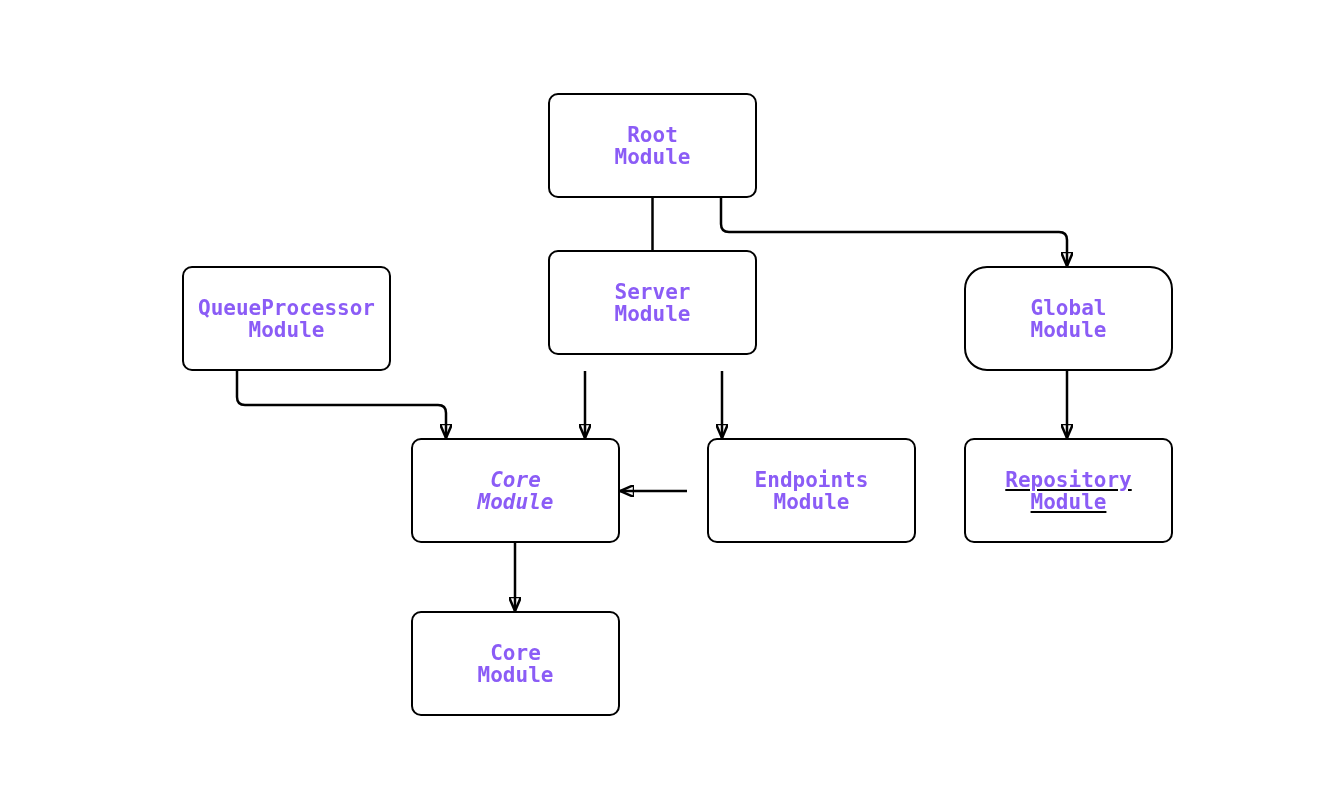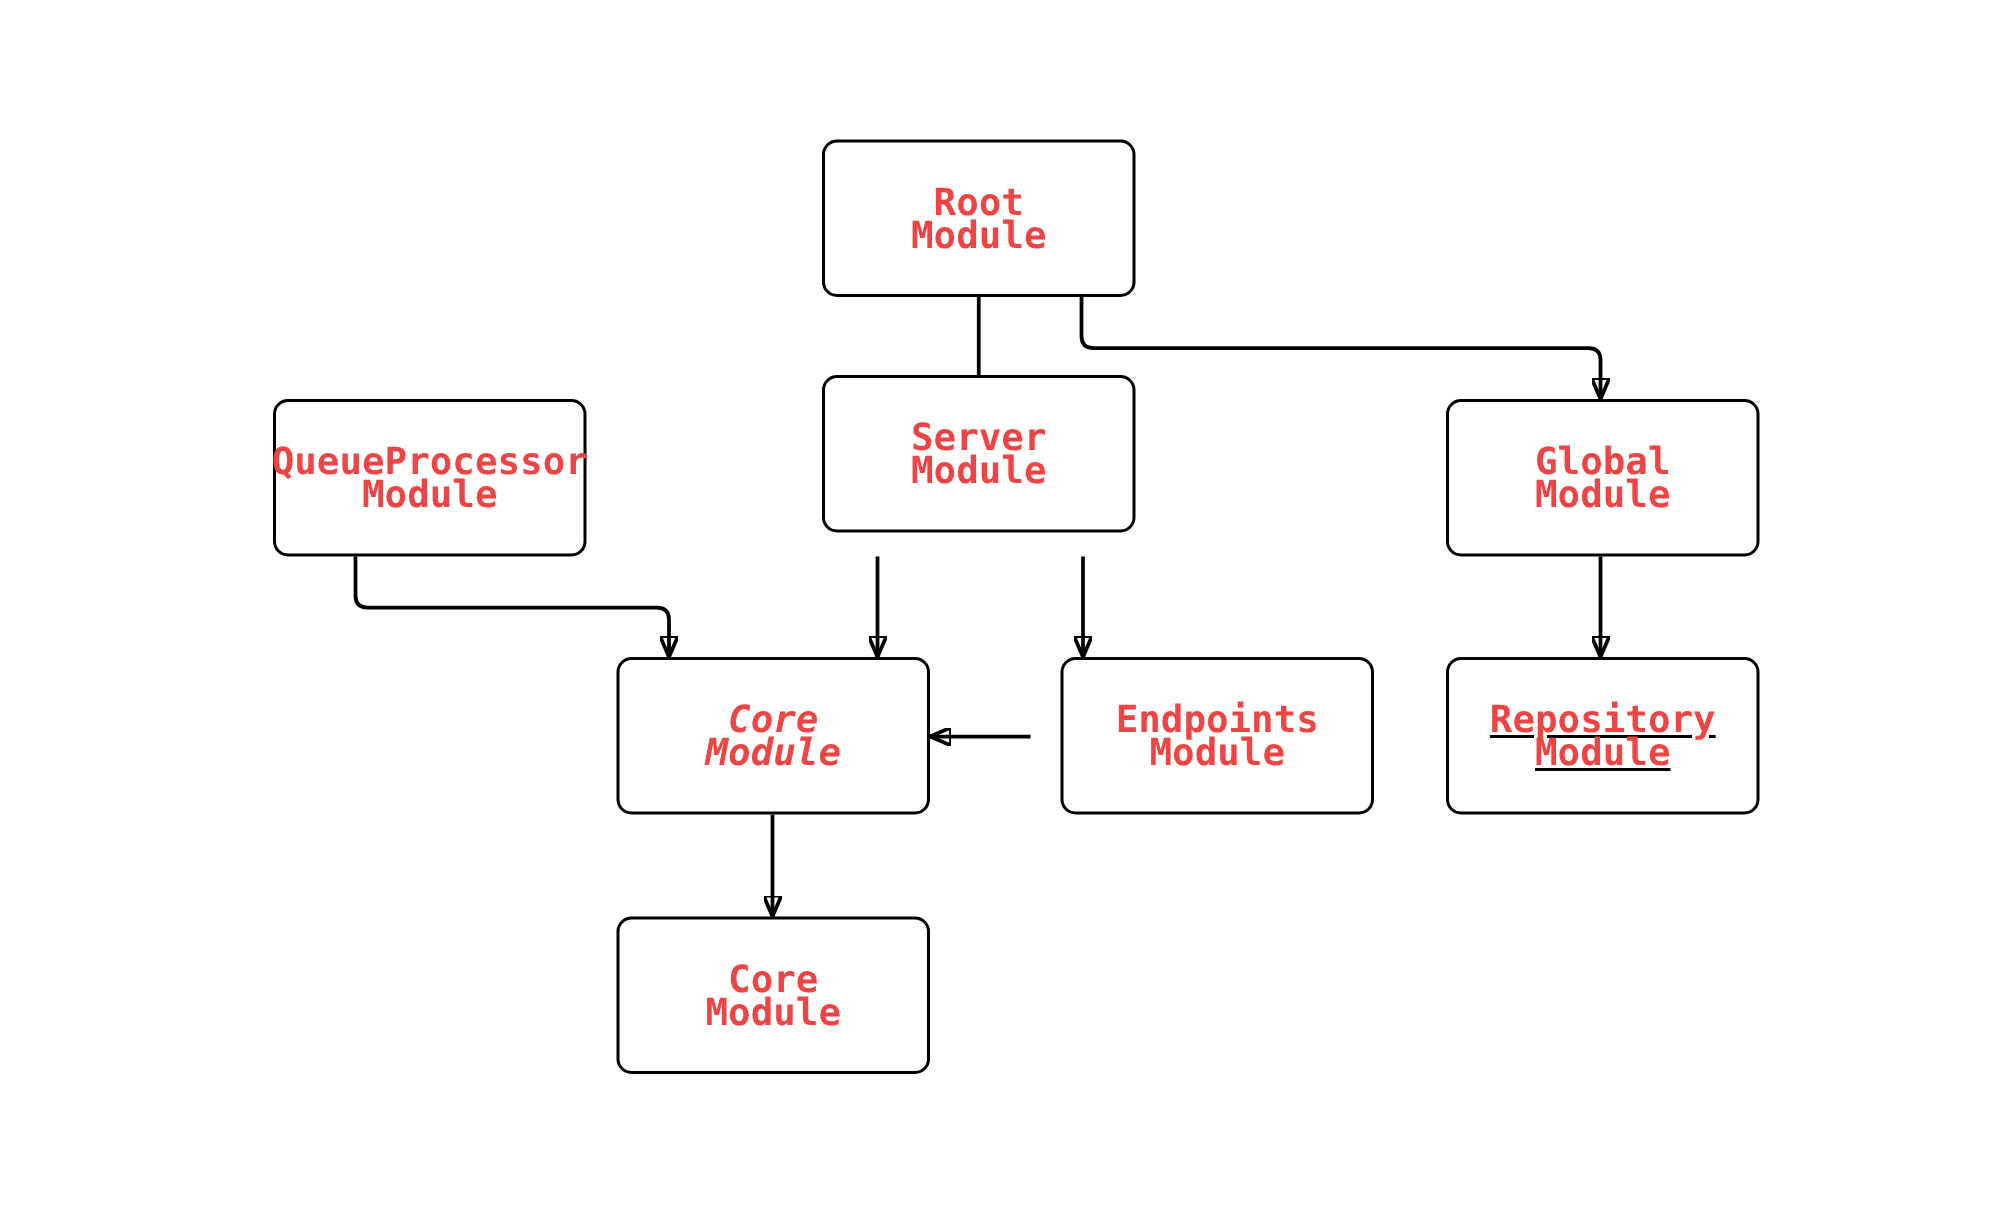--- a/index.html
+++ b/index.html
@@ -34,31 +34,31 @@
     background: #ffffff;
     border: 2.5px solid #000000;
     border-radius: 10px;
     box-sizing: border-box;
     display: flex;
     align-items: center;
     justify-content: center;
     text-align: center;
   }
   .node .label {
-    font-size: 25px;
+    font-size: 21px;
     font-weight: bold;
     line-height: 22px;
-    color: #ef4444;
+    color: #8b5cf6;
     white-space: pre-line;
     letter-spacing: 0px;
   }
   .node-root          { left: 548px; top: 93px;  }
   .node-queueprocessor{ left: 139px; top: 266px; margin-left: 43px; }
   .node-server        { left: 548px; top: 250px; text-align: right; }
-  .node-global        { left: 964px; top: 266px; }
+  .node-global        { left: 964px; top: 266px; border-radius: 23px; }
   .node-core          { left: 411px; top: 438px; font-style: italic; }
   .node-endpoints     { left: 707px; top: 438px; }
   .node-repository    { left: 964px; top: 438px; text-decoration: underline; }
   .node-queue         { left: 411px; top: 611px; }
 </style>
 </head>
 <body>
 
 <div class="canvas">
 

